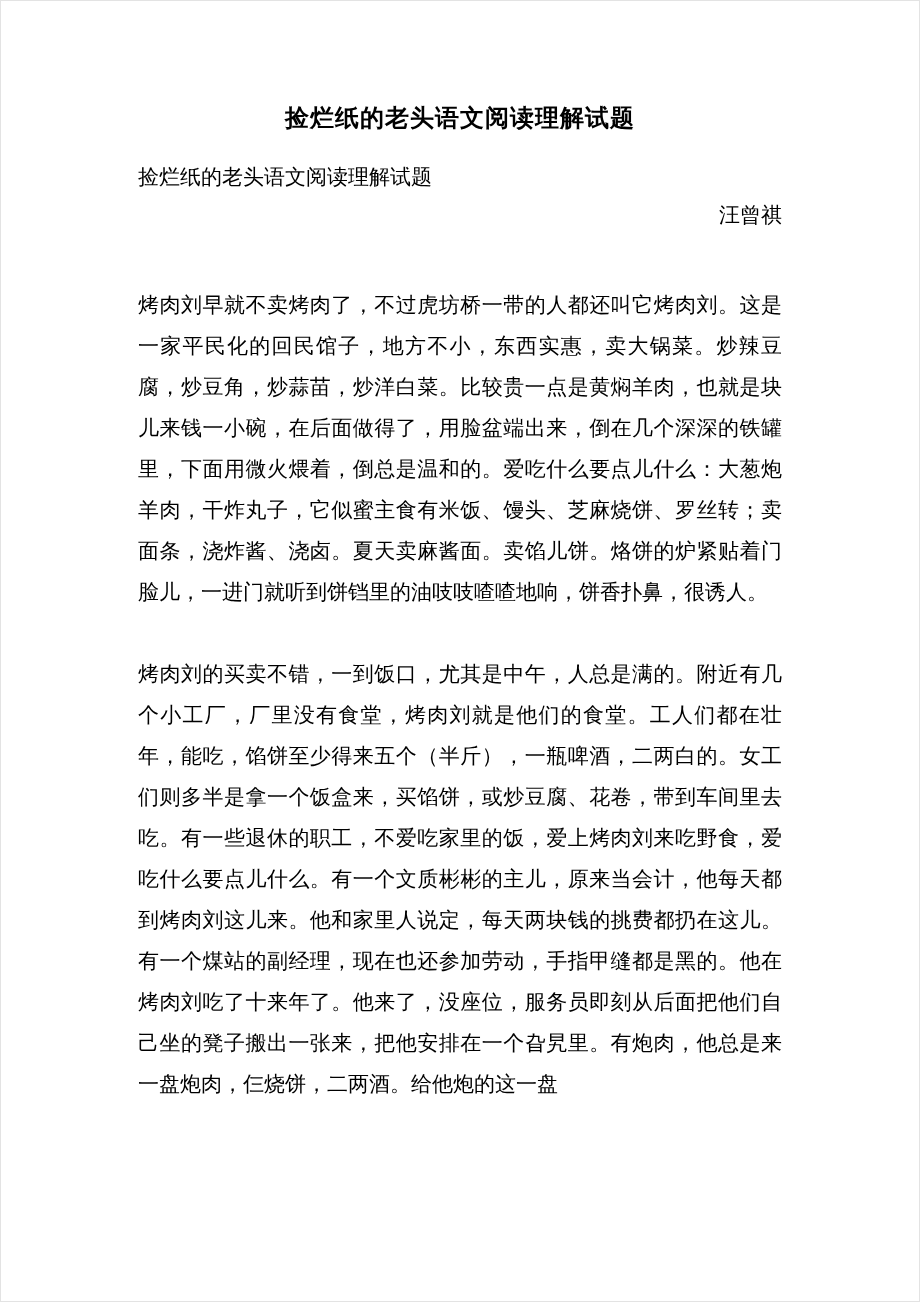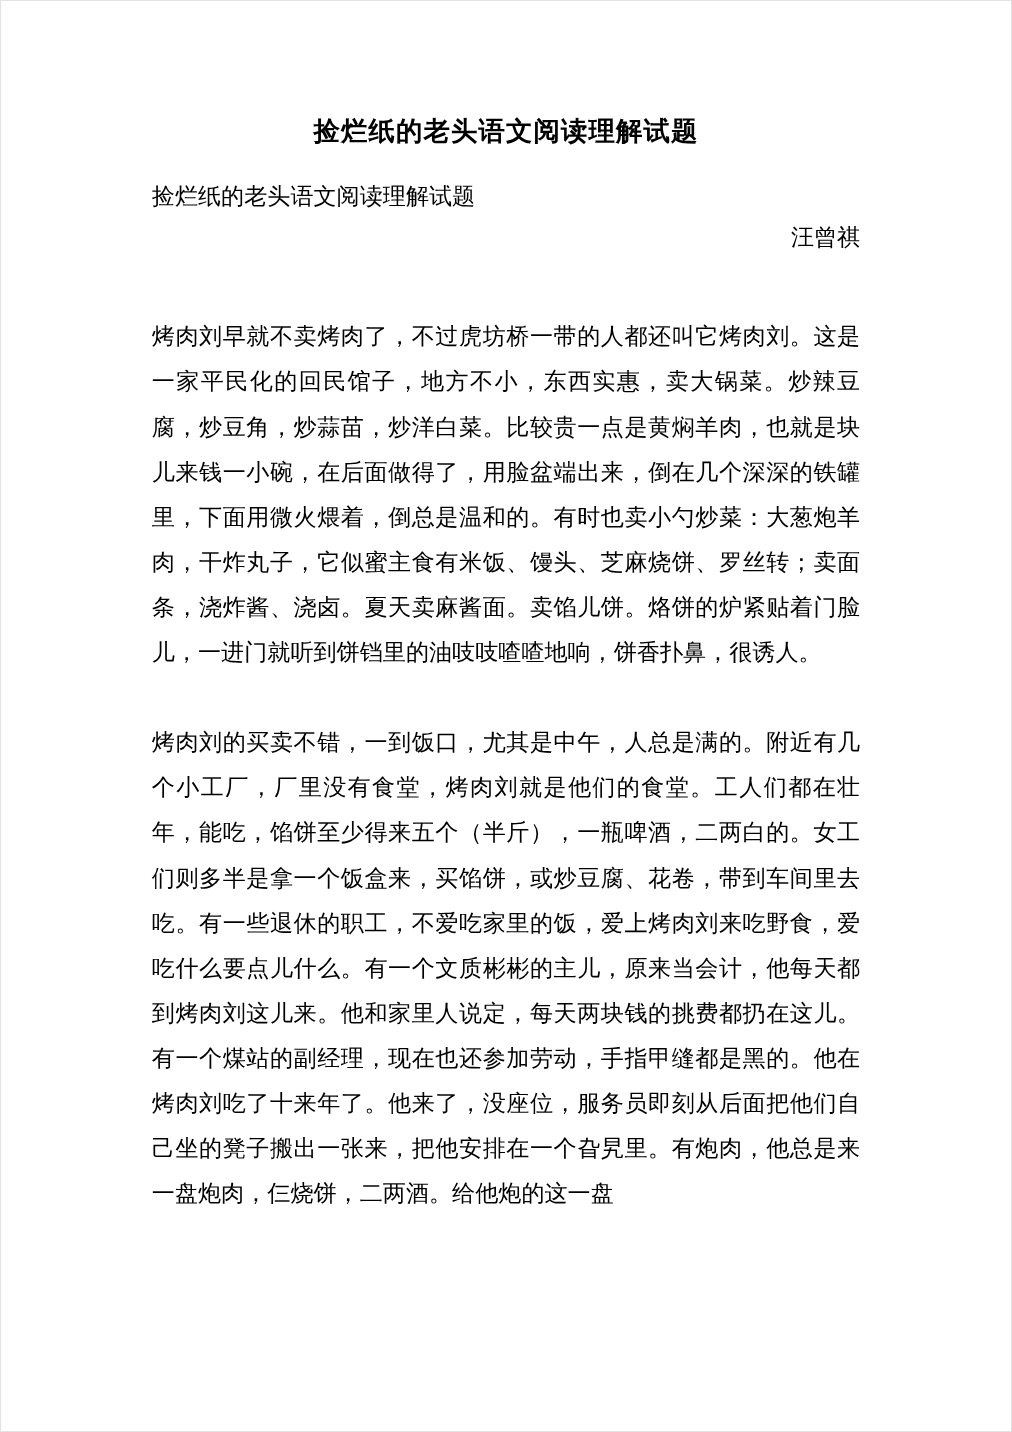--- a/index.html
+++ b/index.html
@@ -10,21 +10,21 @@
   .page {
     position: relative;
     width: 920px;
     height: 1302px;
     margin: 0 auto;
     background: #ffffff;
     box-sizing: border-box;
     padding: 0 138px;
     overflow: hidden;
     box-shadow: inset 0 0 0 1px #e3e3e3;
-    font-family: Liberation Sans, sans-serif;
+    font-family: Liberation Mono, monospace;
     color: #000000;
   }
   .doc-title {
     margin: 104px 0 0 0;
     font-size: 24px;
     font-weight: bold;
     text-align: center;
     line-height: 32px;
     letter-spacing: 1px;
   }
@@ -62,19 +62,19 @@
 <div class="page">
 
   <h1 class="doc-title">捡烂纸的老头语文阅读理解试题</h1>
 
   <p class="subtitle">捡烂纸的老头语文阅读理解试题</p>
 
   <p class="author">汪曾祺</p>
 
   <div class="blank-line-lead"></div>
 
-  <p class="para">烤肉刘早就不卖烤肉了，不过虎坊桥一带的人都还叫它烤肉刘。这是一家平民化的回民馆子，地方不小，东西实惠，卖大锅菜。炒辣豆腐，炒豆角，炒蒜苗，炒洋白菜。比较贵一点是黄焖羊肉，也就是块儿来钱一小碗，在后面做得了，用脸盆端出来，倒在几个深深的铁罐里，下面用微火煨着，倒总是温和的。有时也卖小勺炒菜：大葱炮羊肉，干炸丸子，它似蜜主食有米饭、馒头、芝麻烧饼、罗丝转；卖面条，浇炸酱、浇卤。夏天卖麻酱面。卖馅儿饼。烙饼的炉紧贴着门脸儿，一进门就听到饼铛里的油吱吱喳喳地响，饼香扑鼻，很诱人。</p>
+  <p class="para">烤肉刘早就不卖烤肉了，不过虎坊桥一带的人都还叫它烤肉刘。这是一家平民化的回民馆子，地方不小，东西实惠，卖大锅菜。炒辣豆腐，炒豆角，炒蒜苗，炒洋白菜。比较贵一点是黄焖羊肉，也就是块儿来钱一小碗，在后面做得了，用脸盆端出来，倒在几个深深的铁罐里，下面用微火煨着，倒总是温和的。爱吃什么要点儿什么：大葱炮羊肉，干炸丸子，它似蜜主食有米饭、馒头、芝麻烧饼、罗丝转；卖面条，浇炸酱、浇卤。夏天卖麻酱面。卖馅儿饼。烙饼的炉紧贴着门脸儿，一进门就听到饼铛里的油吱吱喳喳地响，饼香扑鼻，很诱人。</p>
 
   <div class="blank-line"></div>
 
   <p class="para">烤肉刘的买卖不错，一到饭口，尤其是中午，人总是满的。附近有几个小工厂，厂里没有食堂，烤肉刘就是他们的食堂。工人们都在壮年，能吃，馅饼至少得来五个（半斤），一瓶啤酒，二两白的。女工们则多半是拿一个饭盒来，买馅饼，或炒豆腐、花卷，带到车间里去吃。有一些退休的职工，不爱吃家里的饭，爱上烤肉刘来吃野食，爱吃什么要点儿什么。有一个文质彬彬的主儿，原来当会计，他每天都到烤肉刘这儿来。他和家里人说定，每天两块钱的挑费都扔在这儿。有一个煤站的副经理，现在也还参加劳动，手指甲缝都是黑的。他在烤肉刘吃了十来年了。他来了，没座位，服务员即刻从后面把他们自己坐的凳子搬出一张来，把他安排在一个旮旯里。有炮肉，他总是来一盘炮肉，仨烧饼，二两酒。给他炮的这一盘</p>
 
 </div>
 
 </body></html>

